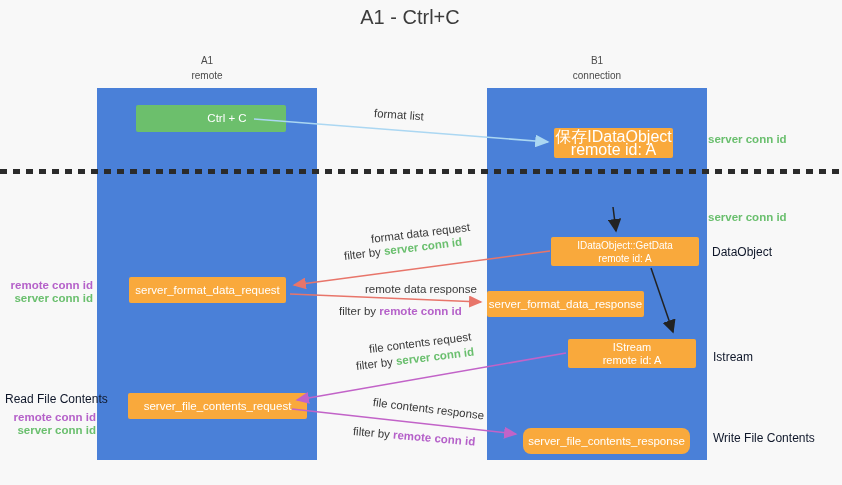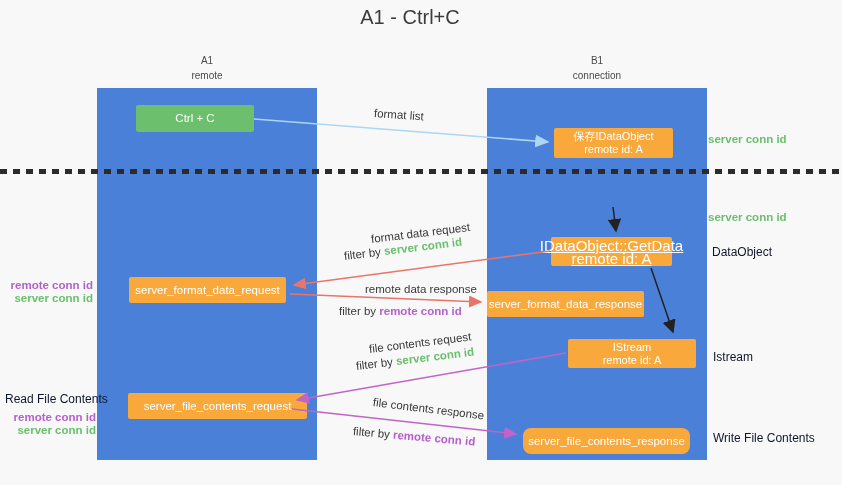--- a/index.html
+++ b/index.html
@@ -32,21 +32,21 @@
   .dotted-line{
     position:absolute;left:0;top:169px;width:842px;height:5px;
     background:repeating-linear-gradient(to right,#2b2b2b 0px,#2b2b2b 7px,transparent 7px,transparent 13px);
   }
   .node{
     position:absolute;display:flex;flex-direction:column;
     align-items:center;justify-content:center;
     color:#ffffff;font-size:11.5px;line-height:13px;
     border-radius:2px;text-align:center;white-space:nowrap;
   }
-  .node.green{background:#6CBF6C;}
+  .node.green{background:#6CBF6C;padding-left:32px;}
   .node.orange{background:#F9A93C;}
   .lbl{
     position:absolute;font-size:11.5px;color:#3a3a3a;white-space:nowrap;
     transform-origin:left center;
   }
   .lbl .green,.side-green{color:#6ABF6E;font-weight:bold;}
   .lbl .purple,.side-purple{color:#B561C9;font-weight:bold;}
   .side-label{
     position:absolute;font-size:12px;color:#0f172a;white-space:nowrap;
   }
@@ -76,27 +76,27 @@
 
   <div class="column a"></div>
   <div class="column b"></div>
 
   <div class="dotted-line"></div>
 
   <div class="node green" style="left:136px;top:105px;width:118px;height:27px;">
     <div>Ctrl + C</div>
   </div>
 
-  <div class="node orange" style="left:554px;top:128px;width:119px;height:30px;font-size:11px;">
+  <div class="node orange" style="left:554px;top:128px;width:119px;height:30px;font-size:16px;">
     <div>保存IDataObject</div>
     <div>remote id: A</div>
   </div>
 
 
-  <div class="node orange" style="left:551px;top:237px;width:121px;height:29px;font-size:15px;text-decoration:underline;">
+  <div class="node orange" style="left:551px;top:237px;width:148px;height:29px;font-size:10px;">
     <div>IDataObject::GetData</div>
     <div>remote id: A</div>
   </div>
 
   <div class="node orange" style="left:129px;top:277px;width:157px;height:26px;">
     <div>server_format_data_request</div>
   </div>
 
   <div class="node orange" style="left:487px;top:291px;width:157px;height:26px;">
     <div>server_format_data_response</div>

